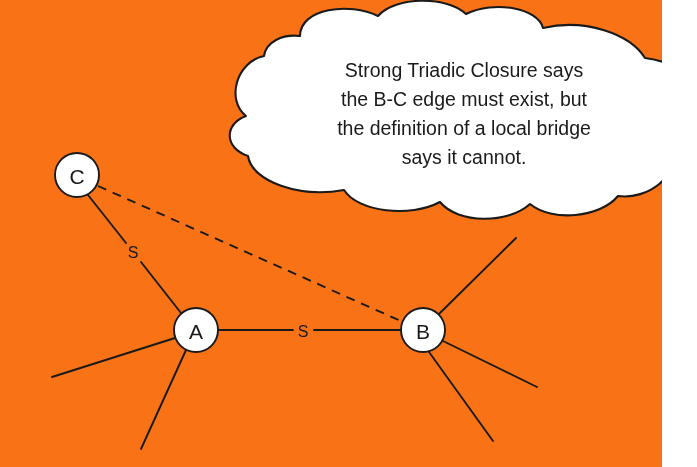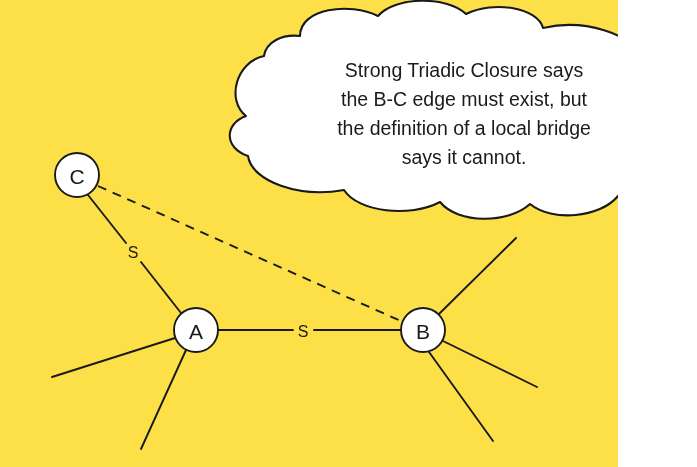--- a/index.html
+++ b/index.html
@@ -7,22 +7,23 @@
     padding: 0;
     background: #ffffff;
   }
   body {
     font-family: "Liberation Sans", sans-serif;
   }
   #canvas {
     position: relative;
     width: 618px;
     height: 467px;
-    background: #fde047;
+    background: #f97316;
     overflow: hidden;
+    padding-left: 44px;
   }
   #figure {
     position: absolute;
     left: 0;
     top: 0;
     width: 697px;
     height: 467px;
   }
   .edge {
     fill: none;

